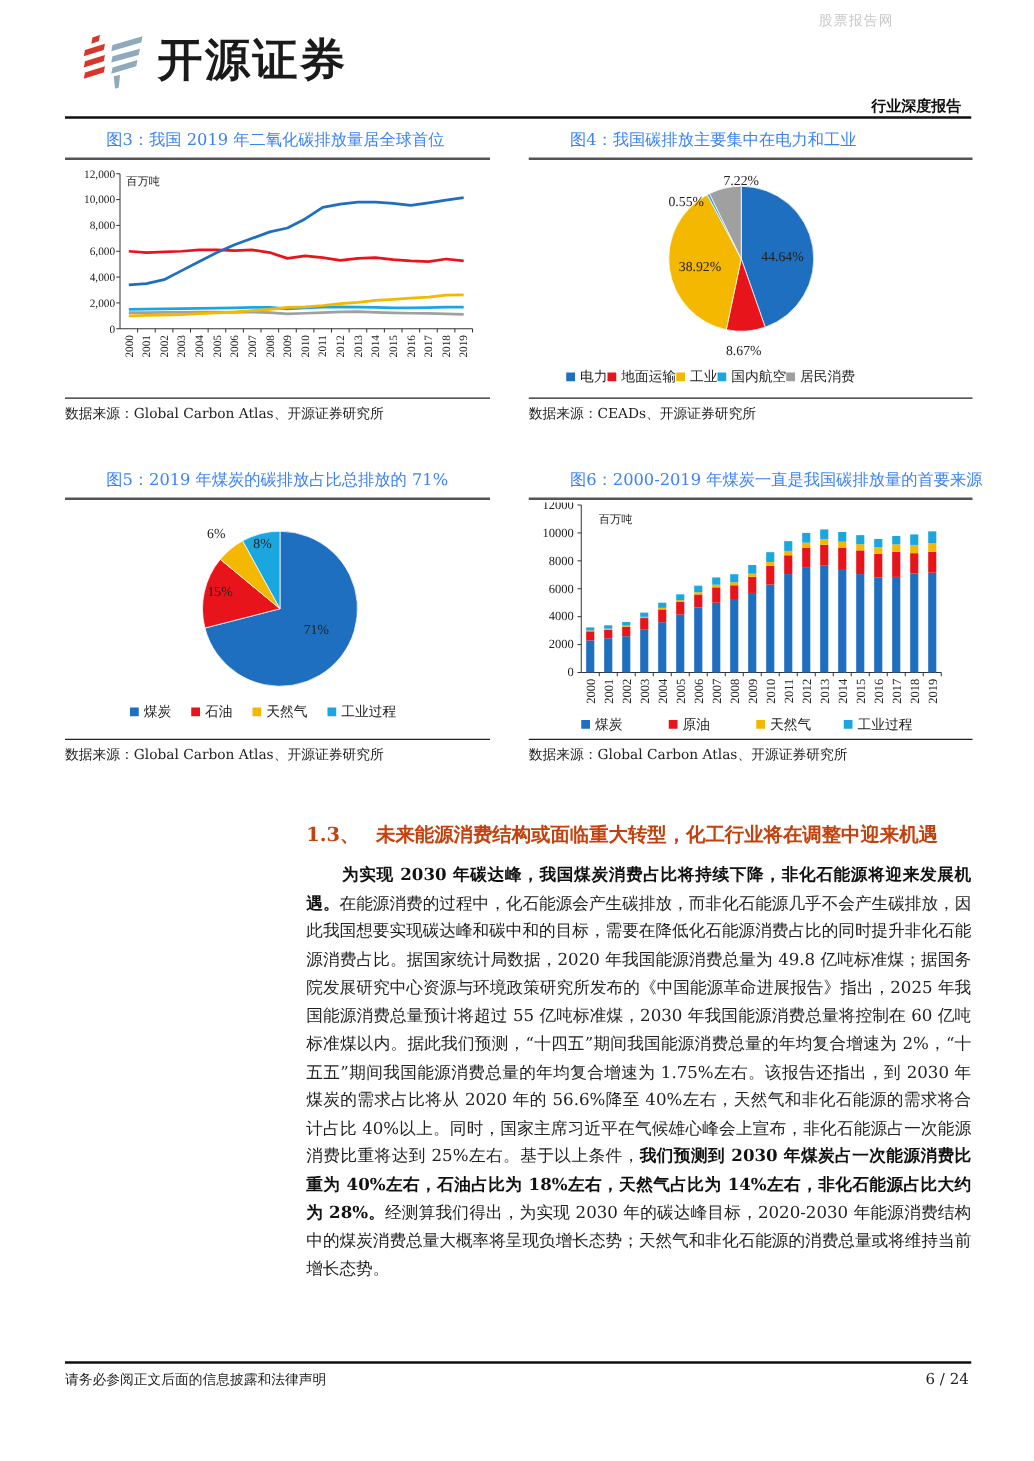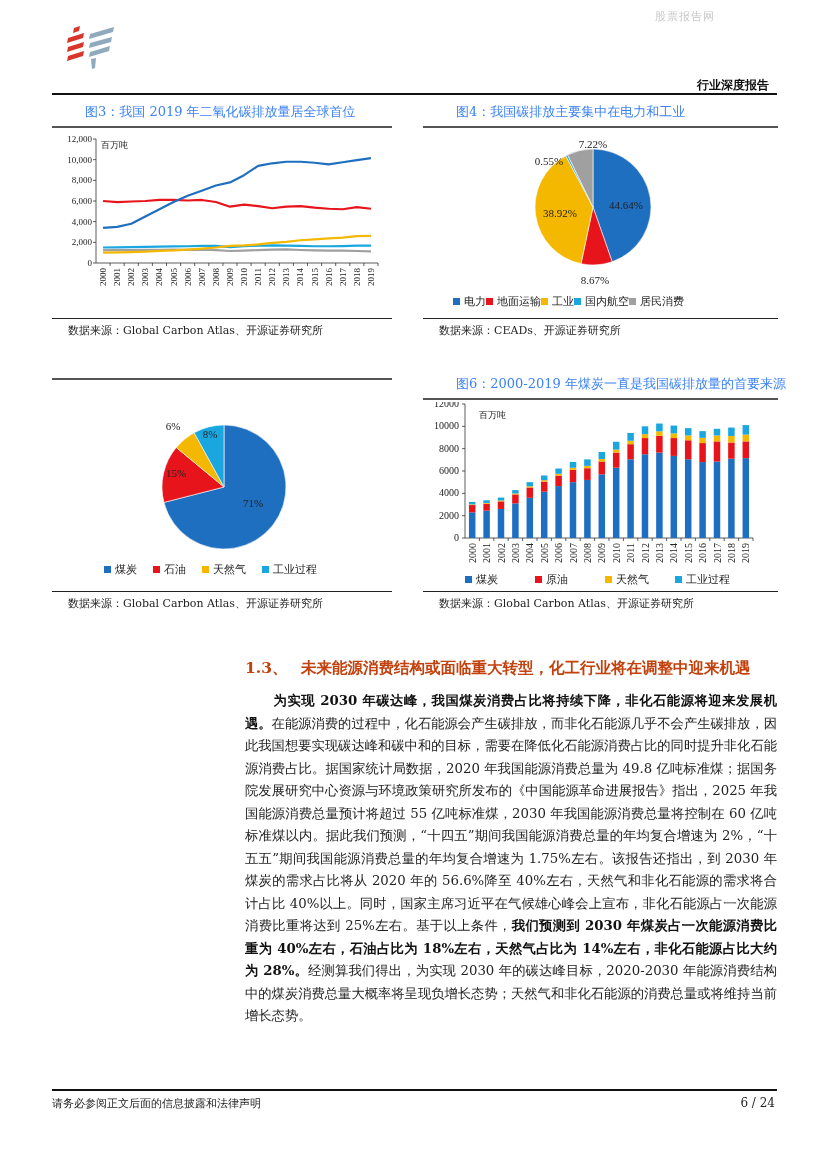--- a/index.html
+++ b/index.html
@@ -8,21 +8,21 @@
   .watermark { position: absolute; top: 9px; left: 655px; font-size: 11px; color: #c8c8c8; letter-spacing: 1px; font-family: "DejaVu Sans", sans-serif; }
   .logo { position: absolute; top: 24px; left: 66px; display: flex; align-items: center; }
   .logo-text { font-family: "DejaVu Sans", sans-serif; font-weight: bold; font-size: 36px; color: #1a1a1a; letter-spacing: 2px; margin-left: 10px; }
   .report-type { position: absolute; top: 77px; right: 58px; font-size: 12px; font-weight: bold; color: #111; }
   .header-rule { position: absolute; top: 93px; left: 52px; width: 725px; height: 1.5px; background: #111; }
 
   .fig { position: absolute; }
   .fig-title { font-size: 13px; font-weight: normal; color: #3b82f6; height: 20px; white-space: nowrap; margin-left: 33px; }
   .fig-rule { height: 1.5px; background: #555; margin-top: 3px; }
   .fig-src-rule { position: absolute; height: 1px; background: #222; }
-  .fig-src { position: absolute; font-size: 11px; color: #222; white-space: nowrap; margin-left: 16px; }
+  .fig-src { position: absolute; font-size: 11px; color: #222; white-space: nowrap; }
   .chart-svg text { font-family: "Liberation Serif", serif; }
 
   .legend { position: absolute; display: flex; align-items: center; font-size: 11px; font-family: "DejaVu Sans", sans-serif; color: #222; white-space: nowrap; }
   .legend-item { display: flex; align-items: center; }
   .swatch-line { display: inline-block; width: 22px; height: 3px; margin-right: 4px; }
   .swatch-box { display: inline-block; width: 7px; height: 7px; margin-right: 4px; }
 
   .section-title { position: absolute; top: 658px; left: 245px; font-size: 15.5px; font-weight: bold; color: #c2410c; white-space: nowrap; }
   .body-text { position: absolute; top: 690px; left: 245px; width: 532px; font-size: 13.3px; line-height: 22.5px; text-align: justify; color: #222; }
   .body-text b { font-weight: bold; color: #111; }
@@ -45,20 +45,21 @@
       <path d="M2 23 L18 18 L17 23 L1 28 Z"></path>
       <path d="M2 32 L18 27 L17 32 L1 37 Z"></path>
     </g>
     <g fill="#8fa9bd">
       <path d="M24 10 L48 3 L47 8 L23 15 Z"></path>
       <path d="M24 19 L46 13 L45 18 L23 24 Z"></path>
       <path d="M24 28 L44 22 L43 27 L23 33 Z"></path>
       <path d="M25 35 L30 34 L29 44 L26 45 Z"></path>
     </g>
   </svg>
+  <span class="logo-text">开源证券</span>
 </div>
 <div class="report-type">行业深度报告</div>
 <div class="header-rule"></div>
 
 <div class="fig" style="left:52px; top:103px; width:340px;">
   <div class="fig-title">图3：我国 2019 年二氧化碳排放量居全球首位</div>
   <div class="fig-rule"></div>
   <svg id="fig3svg" class="chart-svg" width="340" height="180" style="position:absolute; left:0; top:28px;">
       <text x="40" y="135" font-size="9" text-anchor="end" fill="#222">0</text>
       <line x1="41" x2="44" y1="132" y2="132" stroke="#333" stroke-width="0.8"></line>
@@ -162,20 +163,21 @@
       <span class="legend-item">
         <span class="swatch-box" style="background: rgb(160, 160, 160);"></span>
         <span>居民消费</span>
       </span>
     </div>
 </div>
 <div class="fig-src-rule" style="left:423px; top:318px; width:355px;"></div>
 <div class="fig-src" style="left:423px; top:323px;">数据来源：CEADs、开源证券研究所</div>
 
 <div class="fig" style="left:52px; top:375px; width:340px;">
+  <div class="fig-title">图5：2019 年煤炭的碳排放占比总排放的 71%</div>
   <div class="fig-rule"></div>
   <svg id="fig5svg" class="chart-svg" width="340" height="160" style="position:absolute; left:0; top:28px;">
       <path d="M172,84 L172,22 A62,62 0 1 1 111.94784401002488,99.41877300422102 Z" fill="#1f6fc0" stroke="#fff" stroke-width="0.6"></path>
       <text x="201" y="104" font-size="11" fill="#222" text-anchor="middle">71%</text>
       <path d="M172,84 L111.94784401002488,99.41877300422102 A62,62 0 0 1 124.22817894790104,44.479712635581265 Z" fill="#e8141c" stroke="#fff" stroke-width="0.6"></path>
       <text x="124" y="74" font-size="11" fill="#222" text-anchor="middle">15%</text>
       <path d="M172,84 L124.22817894790104,44.479712635581265 A62,62 0 0 1 142.13127220569362,29.668985837280488 Z" fill="#f5b800" stroke="#fff" stroke-width="0.6"></path>
       <text x="121" y="27" font-size="11" fill="#222" text-anchor="middle">6%</text>
       <path d="M172,84 L142.13127220569362,29.668985837280488 A62,62 0 0 1 171.99999999999994,22 Z" fill="#1aa7e0" stroke="#fff" stroke-width="0.6"></path>
       <text x="158" y="35" font-size="11" fill="#222" text-anchor="middle">8%</text>

